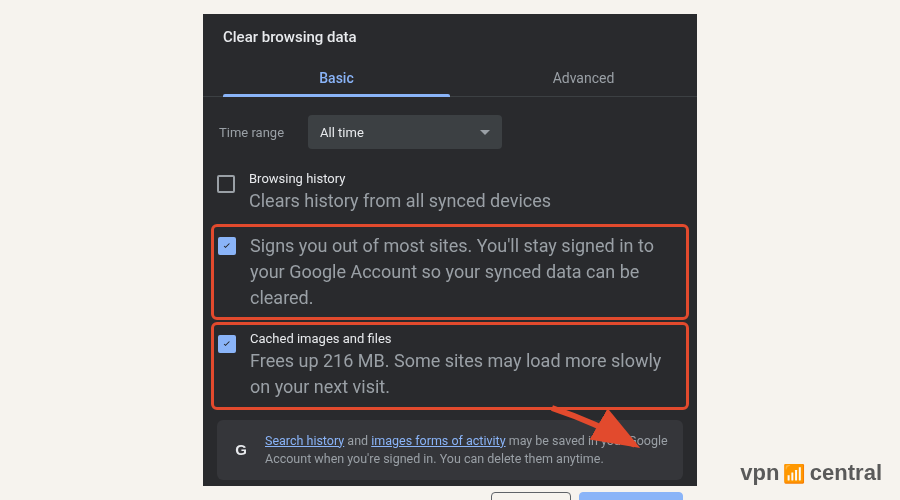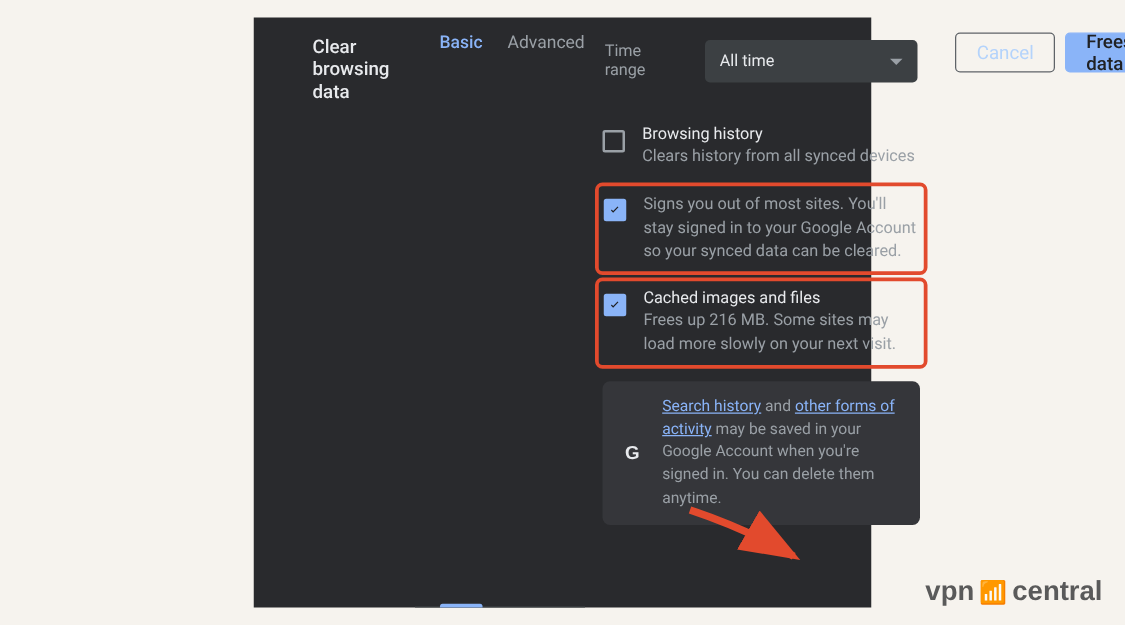--- a/index.html
+++ b/index.html
@@ -14,22 +14,21 @@
   }
   .dialog {
     position: absolute;
     left: 203px;
     top: 14px;
     width: 494px;
     height: 472px;
     background: #292a2d;
     color: #e8eaed;
     display: flex;
-    flex-direction: row;
-    padding-left: 27px;
+    flex-direction: column;
   }
   .title {
     padding: 14px 20px 12px 20px;
     font-size: 15px;
     font-weight: 500;
     color: #e8eaed;
   }
   .tabs {
     display: flex;
     border-bottom: 1px solid #3c4043;
@@ -87,21 +86,20 @@
     border-left: 5px solid transparent;
     border-right: 5px solid transparent;
     border-top: 5px solid #9aa0a6;
   }
   .option {
     display: flex;
     align-items: flex-start;
     gap: 14px;
     padding: 8px 6px 8px 6px;
     border-radius: 4px;
-    margin-top: 12px;
   }
   .option.highlight {
     border: 3px solid #e24a2d;
     border-radius: 6px;
     padding: 6px 4px;
     margin: 2px 0;
   }
   .checkbox {
     width: 18px;
     height: 18px;
@@ -119,21 +117,21 @@
   }
   .checkbox.checked svg { display: block; }
   .checkbox svg { display: none; width: 12px; height: 12px; }
   .opttext { flex: 1; }
   .optlabel {
     font-size: 13px;
     color: #e8eaed;
     margin-bottom: 2px;
   }
   .optdesc {
-    font-size: 13px;
+    font-size: 18px;
     color: #9aa0a6;
     line-height: 1.45;
   }
   .infobox {
     margin: 10px 6px 0 6px;
     background: #35363a;
     border-radius: 6px;
     padding: 12px 14px;
     display: flex;
     align-items: center;
@@ -263,21 +261,21 @@
       </div>
       <div class="opttext">
         <div class="optlabel">Cached images and files</div>
         <div class="optdesc">Frees up 216 MB. Some sites may load more slowly on your next visit.</div>
       </div>
     </div>
 
     <div class="infobox">
       <div class="g-icon">G</div>
       <div class="infotext">
-        <span class="link">Search history</span><span> and </span><span class="link">other forms of activity</span><span> may be saved in your Google Account when you're signed in. You can delete them anytime.</span>
+        <span class="link">Search history</span><span> and </span><span class="link">images forms of activity</span><span> may be saved in your Google Account when you're signed in. You can delete them anytime.</span>
       </div>
     </div>
 
   </div>
 
   <div class="footer">
     <div class="btn btn-cancel">Cancel</div>
     <div class="btn btn-clear">Frees data</div>
   </div>
 

